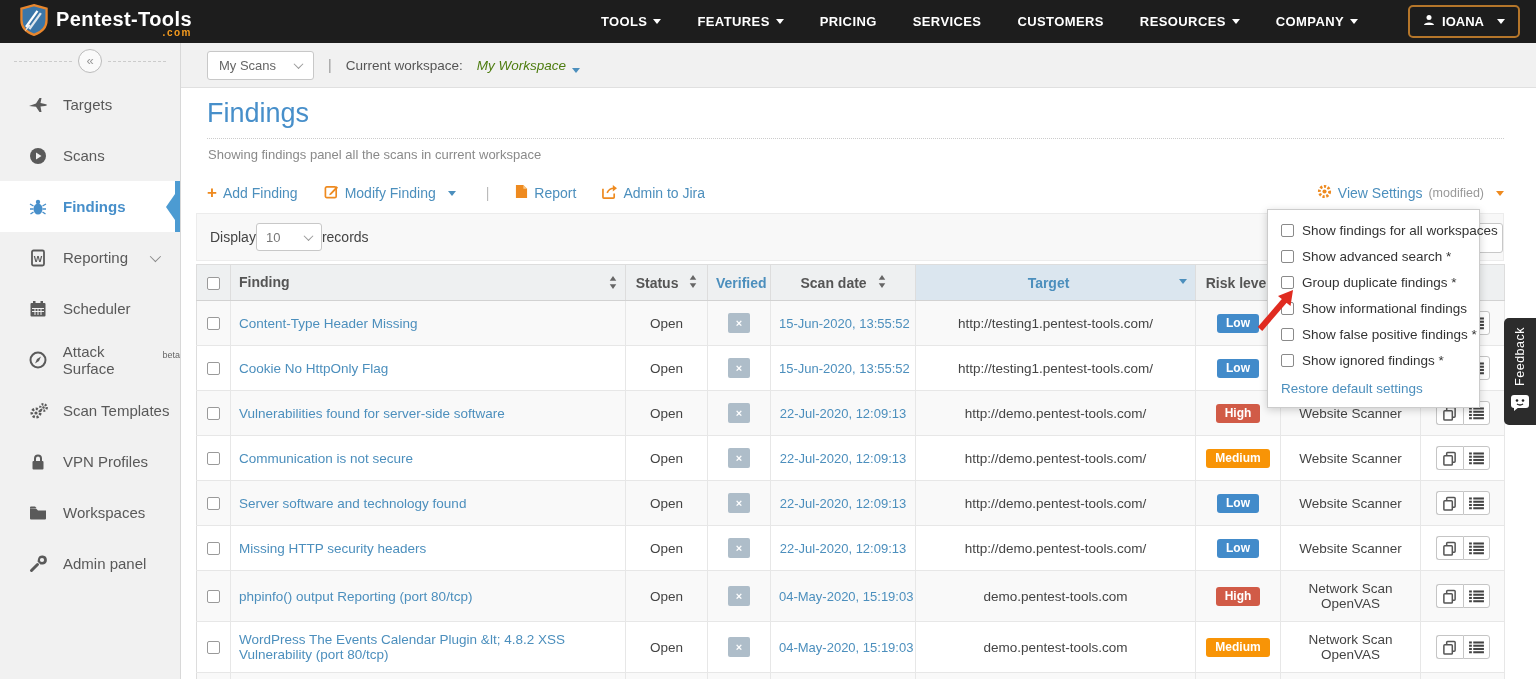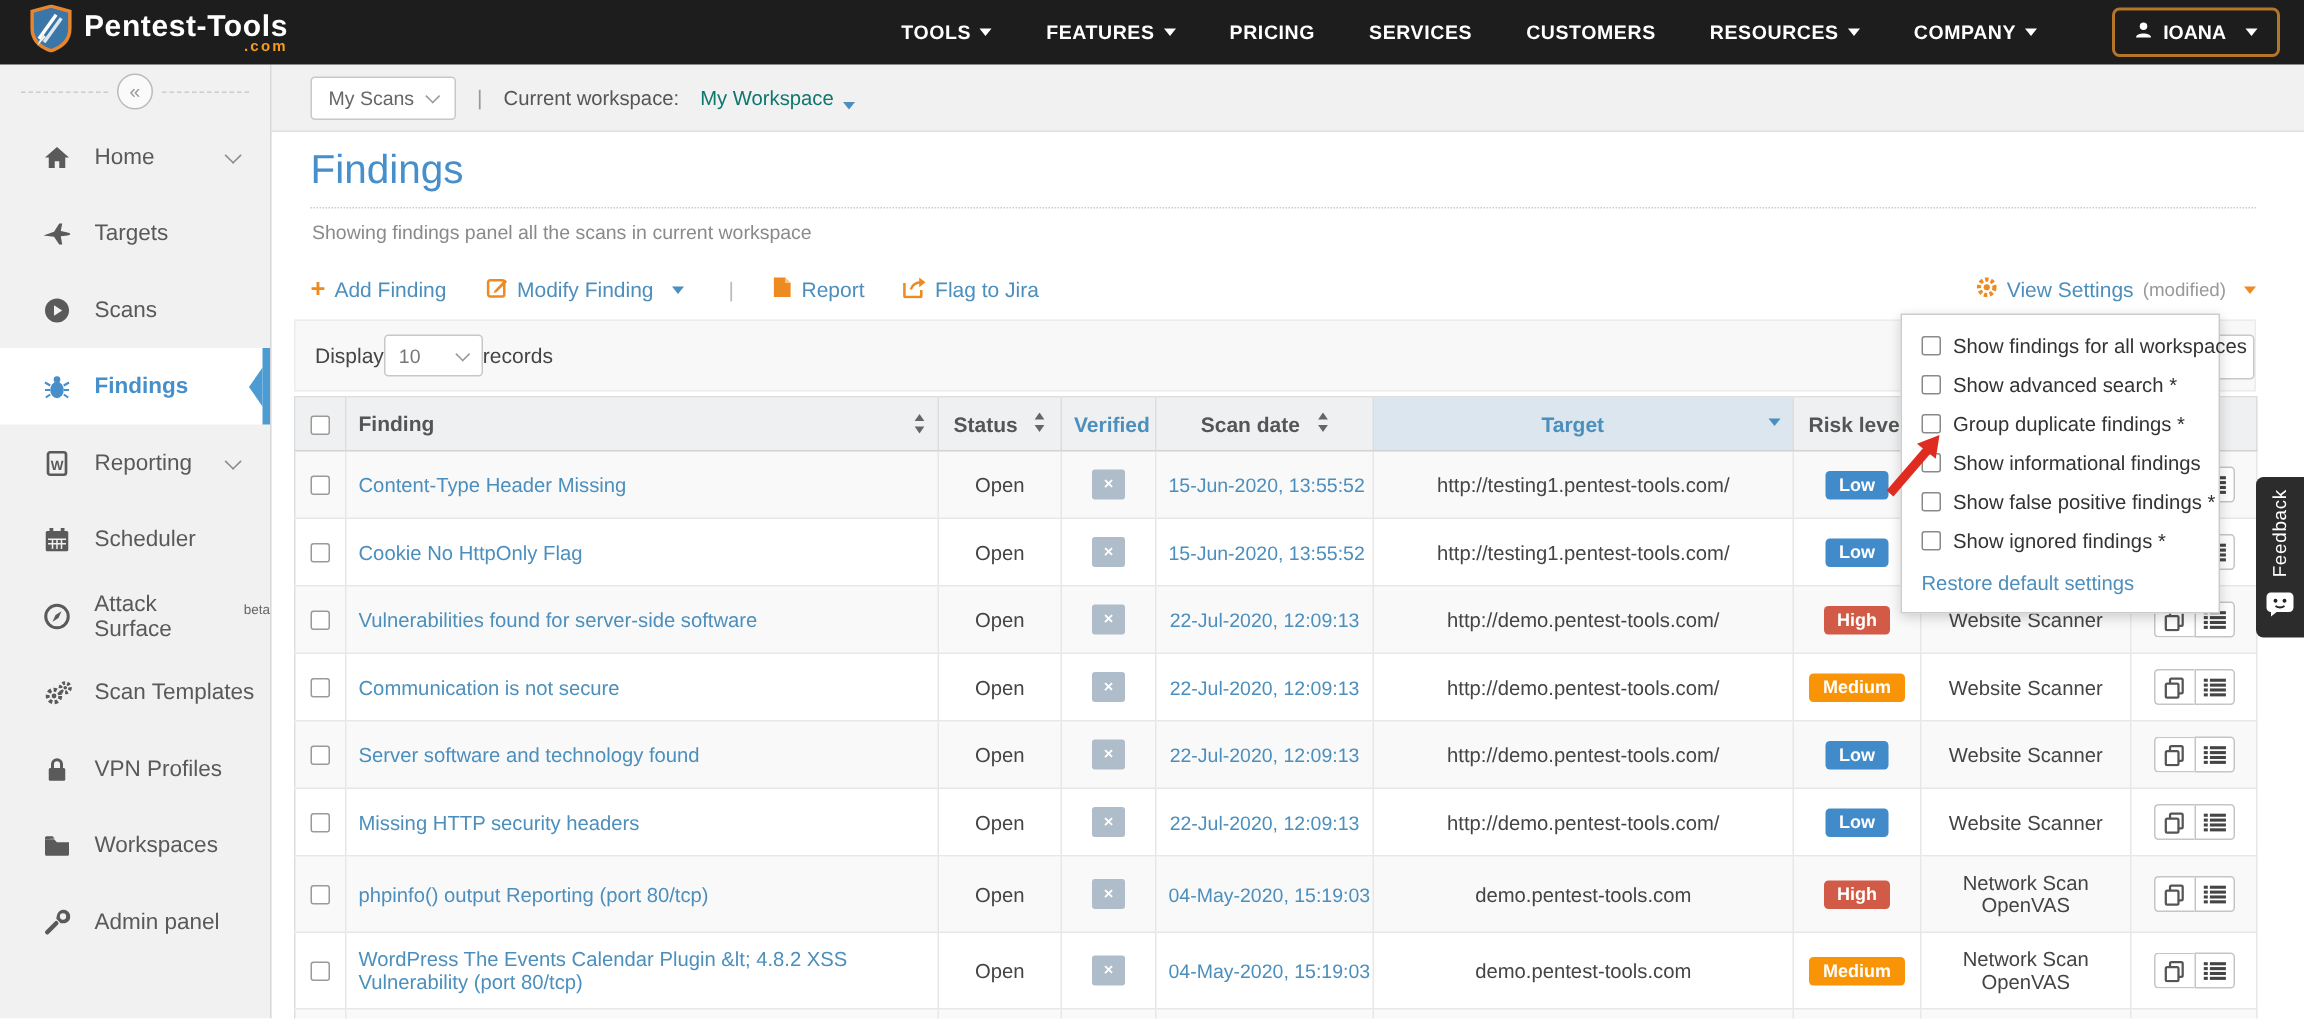--- a/index.html
+++ b/index.html
@@ -40,26 +40,26 @@
   .side-item.active .s-icon { color:#478fca; }
   .side-item.active::after { content:""; position:absolute; right:0; top:0; bottom:0; width:5px; background:#4c9bd2; }
   .active-marker { position:absolute; right:5px; top:50%; transform:translateY(-50%); width:0; height:0;
                    border-top:13px solid transparent; border-bottom:13px solid transparent; border-right:9px solid #4c9bd2; }
 
   
   .content { position:absolute; left:181px; top:43px; right:0; bottom:0; background:#fff; }
   .topbar { height:45px; background:#f1f1f1; border-bottom:1px solid #e0e0e0;
             display:flex; align-items:center; padding-left:26px; gap:14px; }
   .select-box { background:#fff; border:1px solid #c8c8c8; border-radius:3px; padding:6px 11px;
-                font-size:13px; color:#666; display:flex; align-items:center; gap:9px; cursor:pointer; }
+                font-size:13px; color:#666; display:flex; align-items:center; gap:19px; cursor:pointer; }
   .chev { display:inline-block; width:7px; height:7px; border-right:1.6px solid #999; border-bottom:1.6px solid #999;
           transform:rotate(45deg) translate(-1px,-1px); }
   .ws-sep { color:#999; font-size:14px; }
   .ws-label { color:#555; font-size:13.5px; }
-  .ws-link { color:#0f766e; font-size:13.5px; text-decoration:none; display:flex; align-items:flex-end; cursor:pointer; }
+  .ws-link { color:#4d7c0f; font-size:13.5px; text-decoration:none; display:flex; align-items:flex-end; cursor:pointer;font-style:italic; }
 
   .page-body { padding:0 32px 0 15px; }
   .title-block { margin-left:11px; padding:10px 0 9px; border-bottom:1px dotted #ccc; }
   .page-title { color:#478fca; font-size:27px; font-weight:400; }
   .page-subtitle { margin:8px 0 0 12px; color:#8a8a8a; font-size:13px; }
 
   .toolbar { margin:22px 0 0 11px; display:flex; align-items:center; }
   .tool-link { display:flex; align-items:center; gap:6px; color:#4c8fbd; font-size:14px; text-decoration:none;
                cursor:pointer; margin-right:26px; }
   .tool-sep { color:#bbb; margin:0 26px 0 4px; font-size:14px; }
@@ -180,29 +180,20 @@
 <div class="sidebar">
   <div class="collapse-row">
     <span class="dash"></span>
     <span class="collapse-btn">«</span>
     <span class="dash"></span>
   </div>
 
   <div class="side-item">
     <span class="s-icon">
         <svg width="18" height="18" viewBox="0 0 18 18" fill="currentColor">
-          <path d="M9 2 L17 9 H14.5 V16 H10.5 V11.5 H7.5 V16 H3.5 V9 H1 Z"></path>
-        </svg>
-      </span>
-    <span class="s-label">Home</span>
-    <span class="side-chev"></span>
-  </div>
-  <div class="side-item">
-    <span class="s-icon">
-        <svg width="18" height="18" viewBox="0 0 18 18" fill="currentColor">
           <path d="M0 10 L7 7.5 L10.5 2 L12.5 2 L11.5 7 L16 8 Q18 8.6 18 9 Q18 9.4 16 10 L11.5 10.5 L12.5 16 L10.5 16 L7 10.8 Z"></path>
         </svg>
       </span>
     <span class="s-label">Targets</span>
   </div>
   <div class="side-item">
     <span class="s-icon">
         <svg width="18" height="18" viewBox="0 0 18 18">
           <circle cx="9" cy="9" r="8" fill="currentColor"></circle>
           <path d="M7 5.5 L12.5 9 L7 12.5 Z" fill="#f1f1f1"></path>
@@ -334,21 +325,21 @@
               <path d="M9 1 L9 5 H13 Z" fill="#f7c98c"></path>
             </svg></span>
         <span>Report</span>
       </a>
       <a class="tool-link">
         <span><svg width="15" height="15" viewBox="0 0 16 16">
               <path d="M1 5 V14 Q1 15 2 15 H12 Q13 15 13 14 V10" fill="none" stroke="#ee8a1f" stroke-width="1.8"></path>
               <path d="M5.5 9.5 Q7.5 4.5 13 4.5" fill="none" stroke="#ee8a1f" stroke-width="1.8"></path>
               <path d="M11.5 1 L16 4.5 L11.5 8 Z" fill="#ee8a1f"></path>
             </svg></span>
-        <span>Flag to Jira</span>
+        <span>Admin to Jira</span>
       </a>
       <span class="vs-trigger">
         <span><svg width="15" height="15" viewBox="0 0 16 16">
               <circle cx="8" cy="8" r="5.5" fill="none" stroke="#ee8a1f" stroke-width="3" stroke-dasharray="2.4 1.7"></circle>
               <circle cx="8" cy="8" r="2.2" fill="#ee8a1f"></circle>
             </svg></span>
         <span>View Settings</span>
         <span class="vs-modified">(modified)</span>
         <span class="caret-down c-orange"></span>
       </span>

